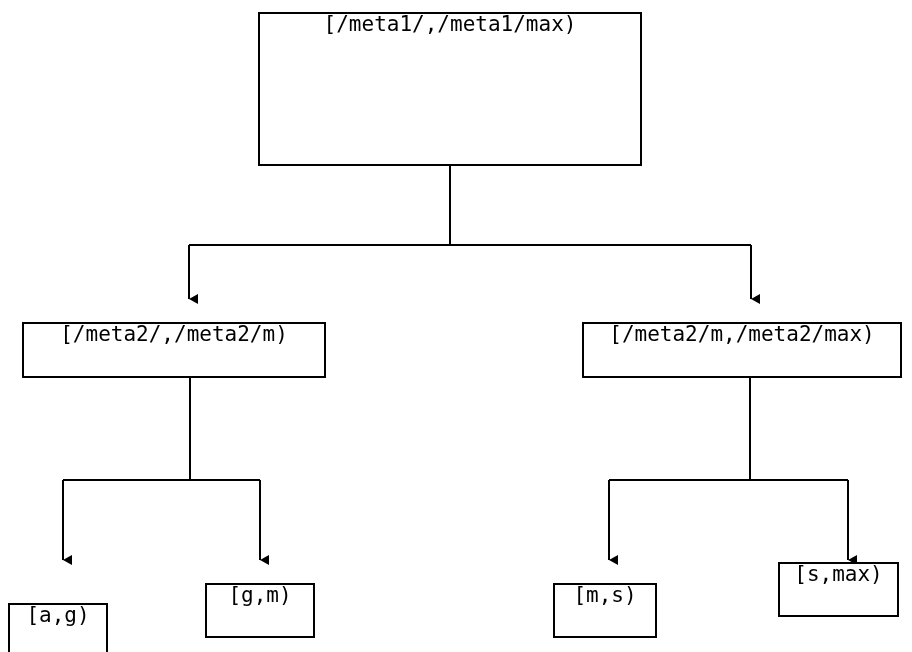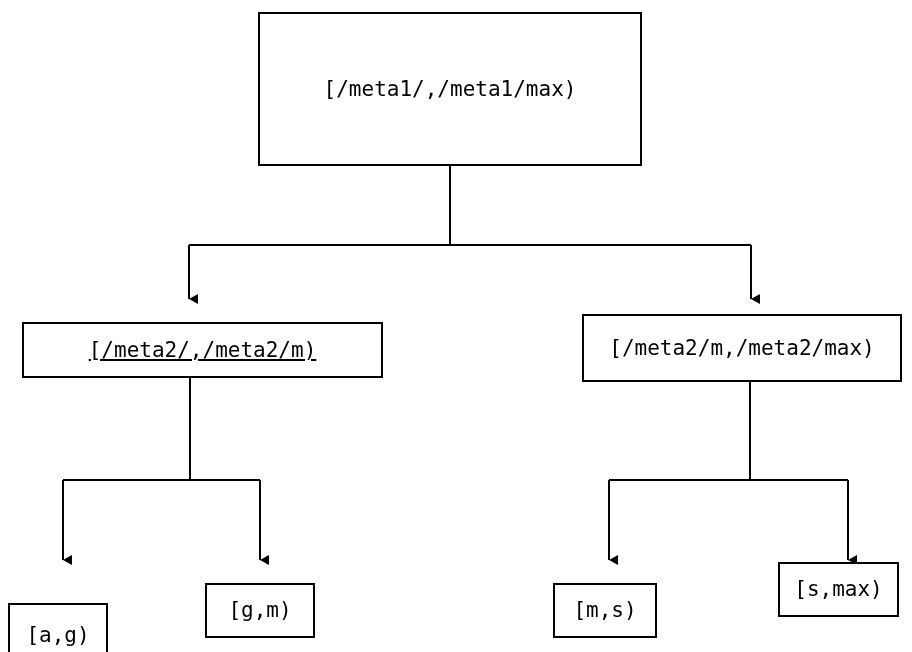--- a/index.html
+++ b/index.html
@@ -24,21 +24,21 @@
     top: 0;
     width: 912px;
     height: 652px;
   }
   .node-box {
     position: absolute;
     box-sizing: border-box;
     border: 2px solid #000000;
     background: #ffffff;
     display: flex;
-    align-items: center;
+    align-items: flex-start;
     justify-content: center;
     color: #000000;
   }
   .node-label {
     font-family: "DejaVu Sans Mono", "Liberation Mono", monospace;
     font-size: 21px;
     line-height: 1;
     letter-spacing: 0px;
     white-space: nowrap;
     color: #000000;
@@ -47,29 +47,28 @@
   #node-root {
     left: 258px;
     top: 12px;
     width: 384px;
     height: 154px;
   }
   
   #node-left-mid {
     left: 22px;
     top: 322px;
-    width: 361px;
+    width: 304px;
     height: 56px;
-    text-decoration: underline;
   }
   #node-right-mid {
     left: 582px;
-    top: 314px;
+    top: 322px;
     width: 320px;
-    height: 68px;
+    height: 56px;
   }
   
   #node-leaf-ag {
     left: 8px;
     top: 603px;
     width: 100px;
     height: 64px;
   }
   #node-leaf-gm {
     left: 205px;

